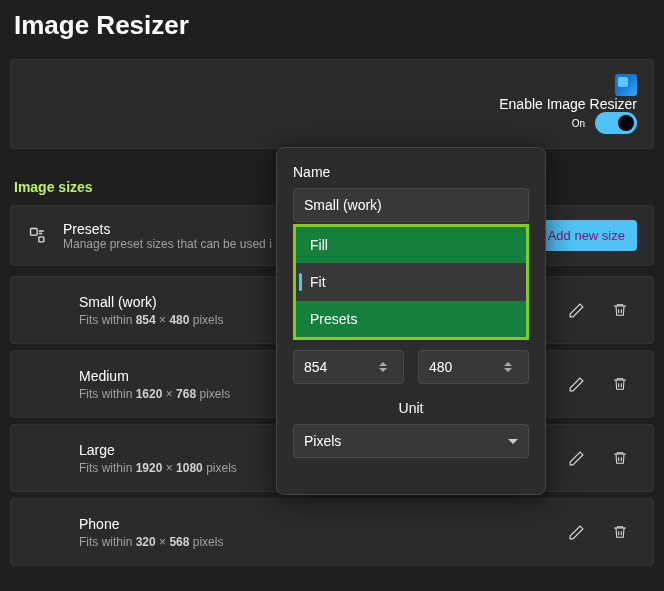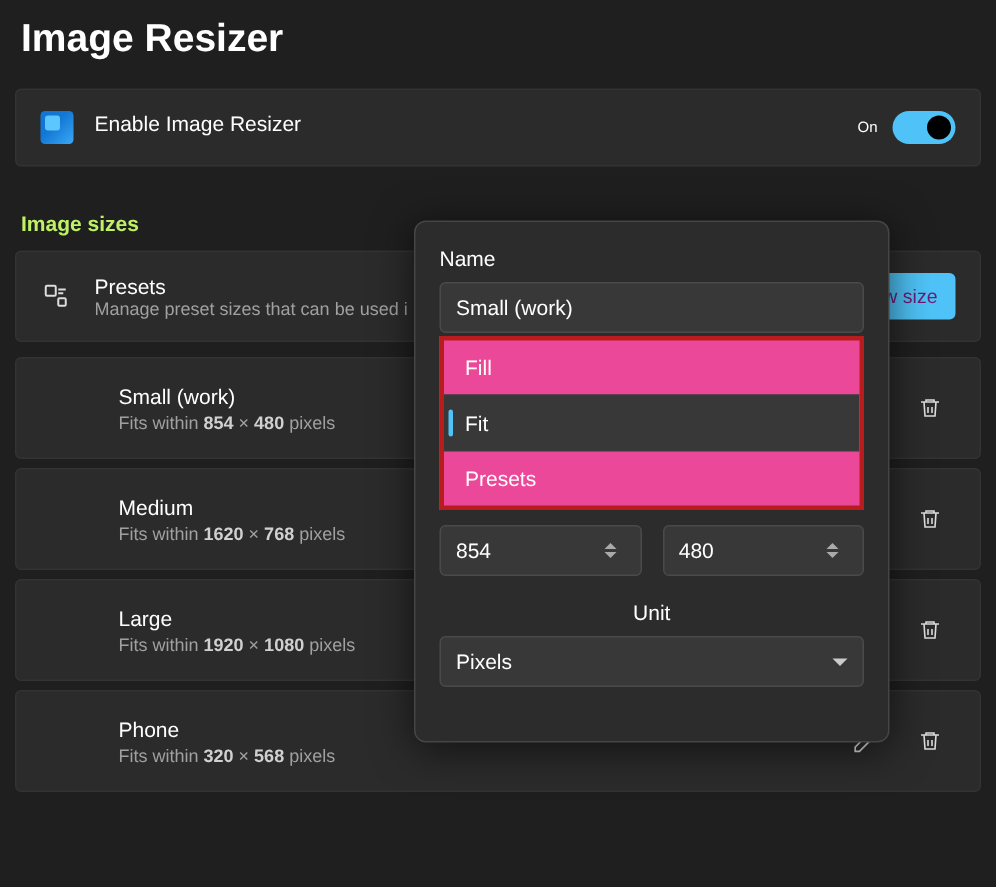--- a/index.html
+++ b/index.html
@@ -17,23 +17,23 @@
     padding: 10px 14px 18px;
   }
   .card {
     background: #2b2b2b;
     border: 1px solid #333;
     border-radius: 4px;
     margin: 0 10px 10px;
   }
   .enable-row {
     display: flex;
-    align-items: flex-start;
+    align-items: flex-end;
     padding: 14px 16px;
-    gap: 14px;
+    flex-direction: column;
   }
   .module-icon {
     width: 22px; height: 22px;
     background: linear-gradient(135deg,#1276d4 40%,#3aa9f5 100%);
     border-radius: 3px;
     position: relative;
   }
   .module-icon::before{
     content:"";position:absolute;left:3px;top:3px;width:10px;height:10px;background:#5cc7ff;border-radius:2px;
   }
@@ -70,32 +70,32 @@
   .list-text{flex:1;padding-left:52px;}
   .list-title{font-size:14px;}
   .list-sub{font-size:12px;color:#a0a0a0;margin-top:3px;}
   .list-sub b{color:#d0d0d0;font-weight:600;}
   .icon-btn{
     width:34px;height:34px;display:flex;align-items:center;justify-content:center;
     cursor:pointer;border-radius:4px;
   }
   
   .flyout{
-    position:absolute;left:276px;top:147px;width:317px;height:348px;
+    position:absolute;left:276px;top:147px;width:270px;height:348px;
     background:#2c2c2c;border:1px solid #454545;border-radius:8px;
     padding:16px;z-index:10;box-shadow:0 4px 28px rgba(0,0,0,.6);
   }
   .fly-label{font-size:14px;margin-bottom:8px;}
   .fly-input{
     width:100%;background:#383838;border:1px solid #4a4a4a;border-radius:4px;
     padding:8px 10px;color:#fff;font-size:14px;
   }
   .dropdown-list{
-    margin-top:2px;border:3px solid #b91c1c;border-radius:0;
-    background:#ec4899;overflow:hidden;
+    margin-top:2px;border:3px solid #84cc16;border-radius:0;
+    background:#15803d;overflow:hidden;
   }
   .dd-item{
     padding:10px 14px;font-size:14px;cursor:pointer;position:relative;
   }
   .dd-item.selected{background:#383838;}
   .dd-item.selected::before{
     content:"";position:absolute;left:3px;top:9px;bottom:9px;width:3px;background:#4fc3f7;border-radius:2px;
   }
   .dd-item + .dd-item{border-top:1px solid #3a3a3a;}
   .num-row{display:flex;gap:14px;margin-top:10px;}

